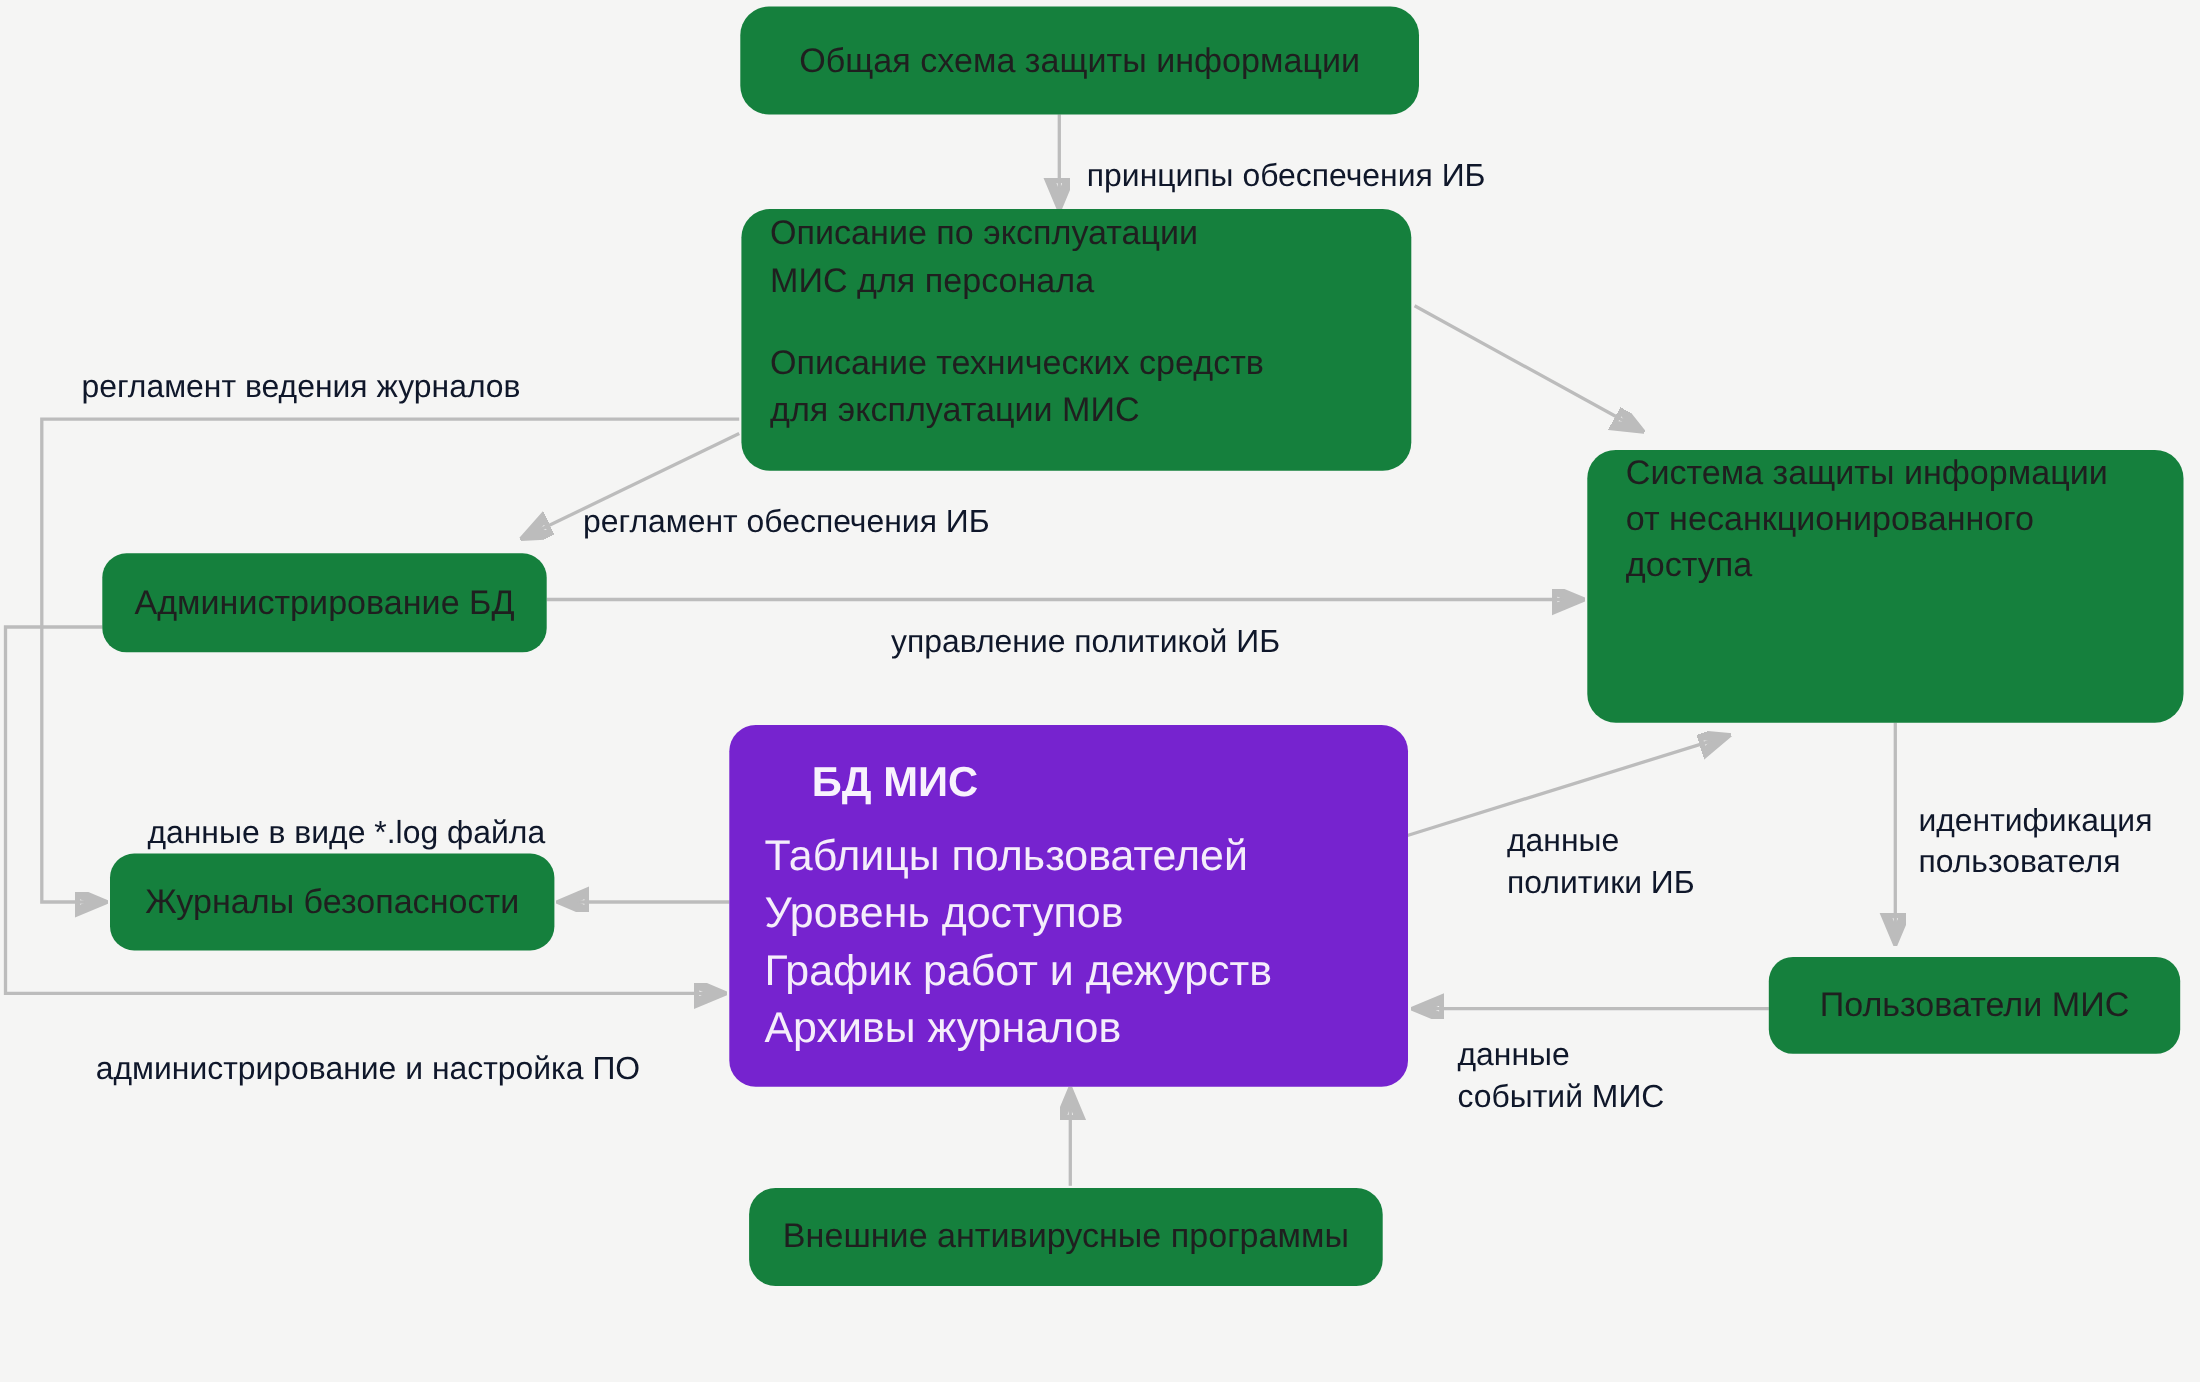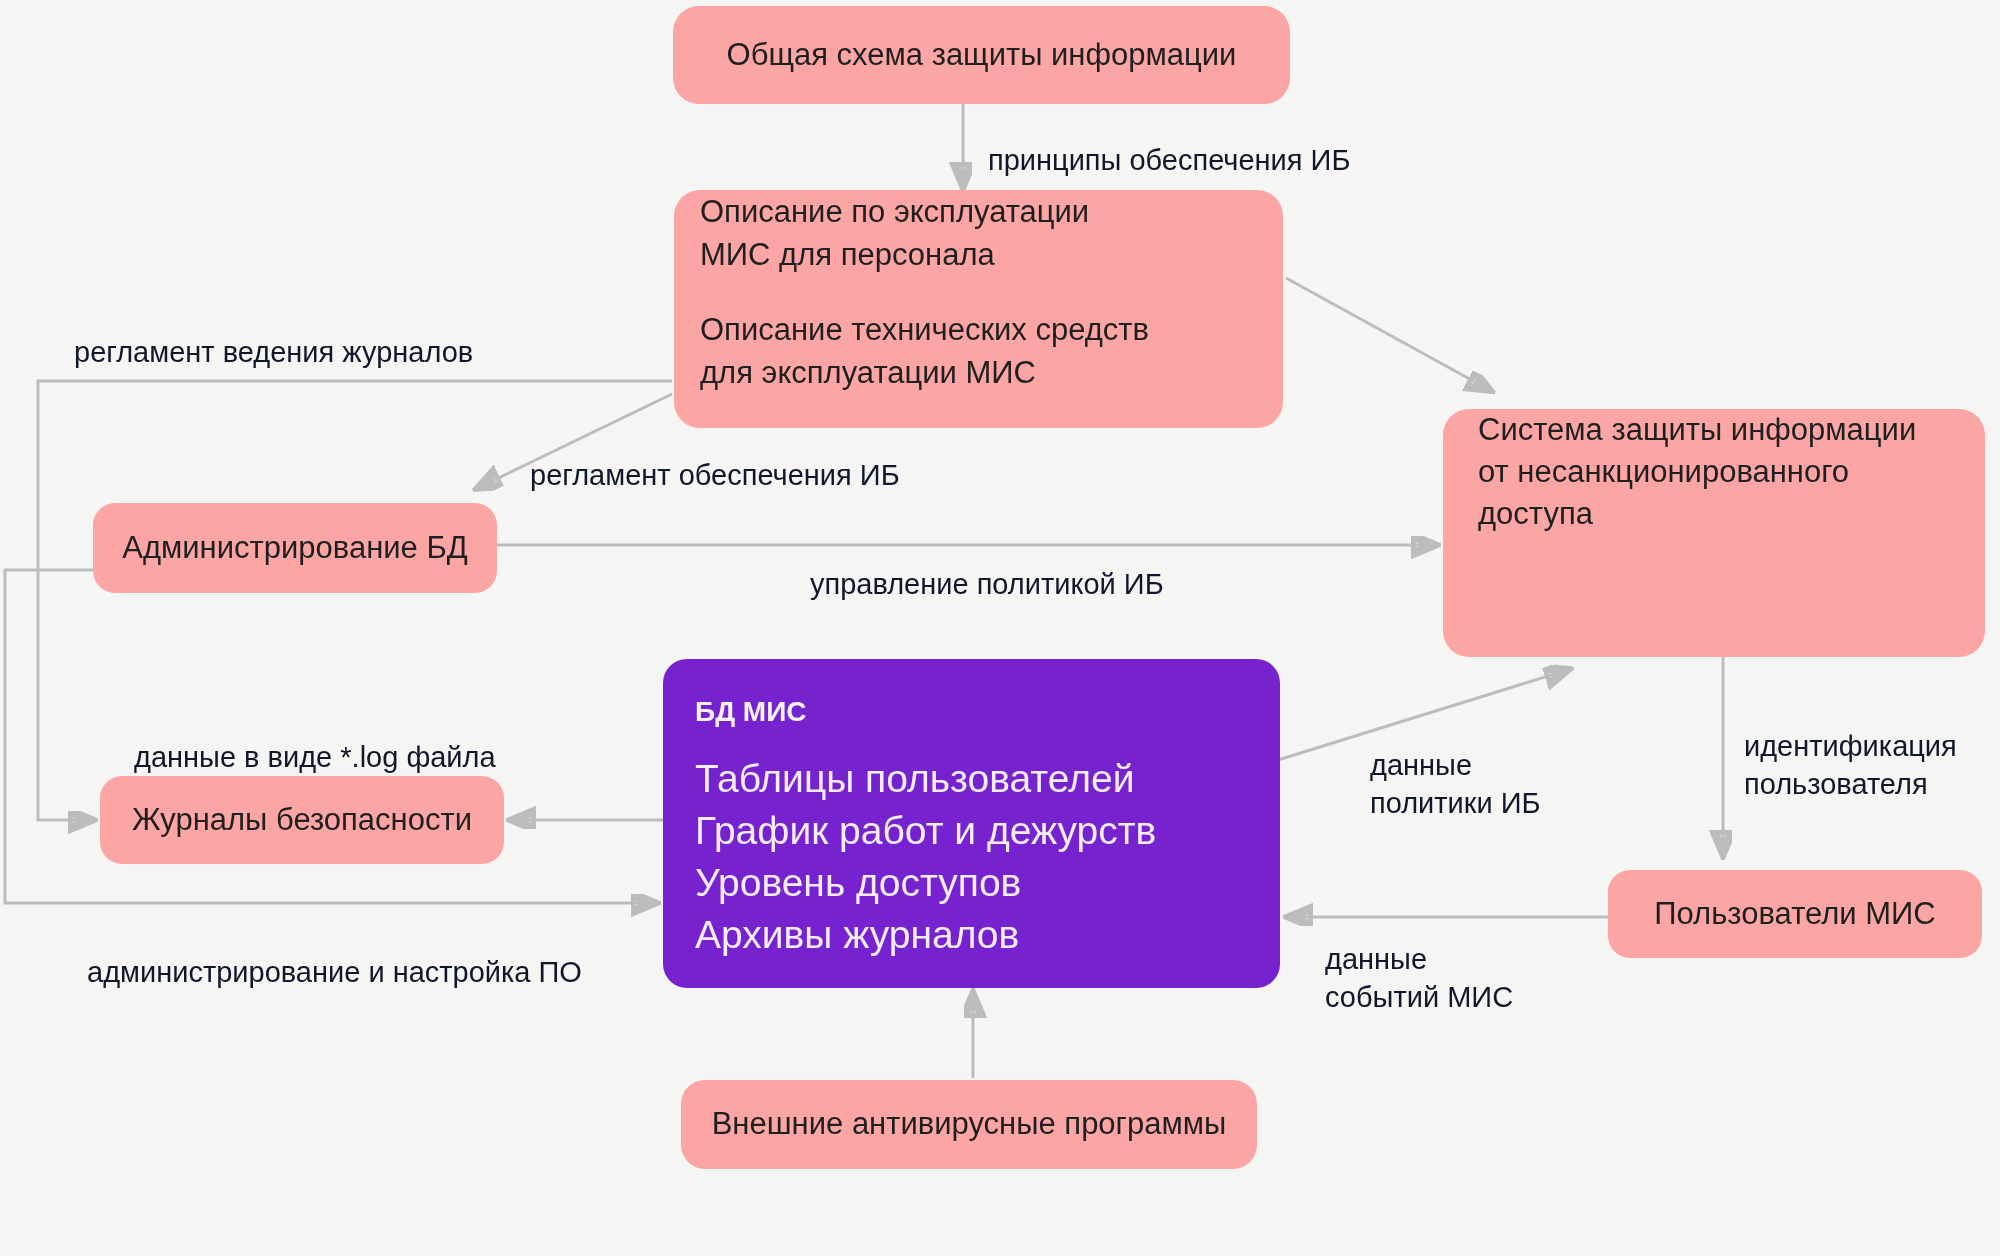--- a/index.html
+++ b/index.html
@@ -20,21 +20,21 @@
     width: 2000px; height: 1256px;
     z-index: 1;
   }
   svg.edges path {
     fill: none;
     stroke: #bcbcbc;
     stroke-width: 3;
   }
   .node {
     position: absolute;
-    background: #fca5a5;
+    background: #15803d;
     border-radius: 22px;
     color: #1f1f1f;
     font-size: 31px;
     line-height: 1.25;
     z-index: 2;
     display: flex;
     align-items: center;
     justify-content: center;
     text-align: center;
     white-space: nowrap;
@@ -56,22 +56,23 @@
                      line-height: 42px; }
   .node--db-mis {
     left: 663px; top: 659px; width: 617px; height: 329px;
     background: #7623cf;
     color: #f5edfb;
     border-radius: 24px;
     flex-direction: column; align-items: flex-start; justify-content: flex-start;
     padding: 30px 32px; box-sizing: border-box;
   }
   .node--db-mis .db-title {
-    font-size: 28px; font-weight: 700; line-height: 46px;
+    font-size: 38px; font-weight: 700; line-height: 46px;
     color: #f8f2fd;
+    margin-left: 43px;
   }
   .node--db-mis ul {
     list-style: none; margin: 18px 0 0 0; padding: 0;
   }
   .node--db-mis li { line-height: 52px; font-size: 39px; }
   .node--logs      { left: 100px;  top: 776px;  width: 404px; height: 88px; }
   .node--users     { left: 1608px; top: 870px;  width: 374px; height: 88px; }
   .node--antivirus { left: 681px;  top: 1080px; width: 576px; height: 89px; border-radius: 24px; }
   .edge-label {
     position: absolute;
@@ -137,22 +138,22 @@
   <div class="node node--left node--protection">
     <div>Система защиты информации</div>
     <div>от несанкционированного</div>
     <div>доступа</div>
   </div>
 
   <div class="node node--left node--db-mis">
     <div class="db-title">БД МИС</div>
     <ul>
       <li>Таблицы пользователей</li>
+      <li>Уровень доступов</li>
       <li>График работ и дежурств</li>
-      <li>Уровень доступов</li>
       <li>Архивы журналов</li>
     </ul>
   </div>
 
   <div class="node node--logs">
     <span>Журналы безопасности</span>
   </div>
 
   <div class="node node--users">
     <span>Пользователи МИС</span>

